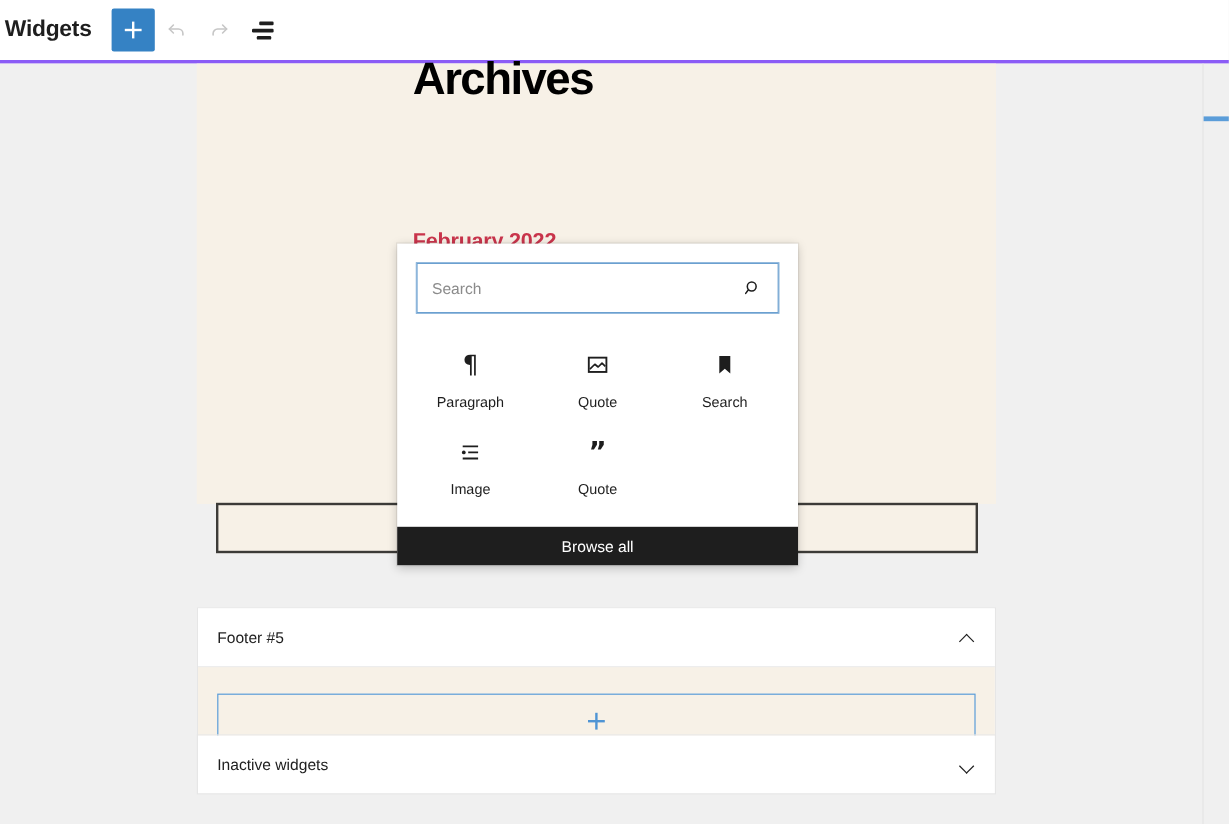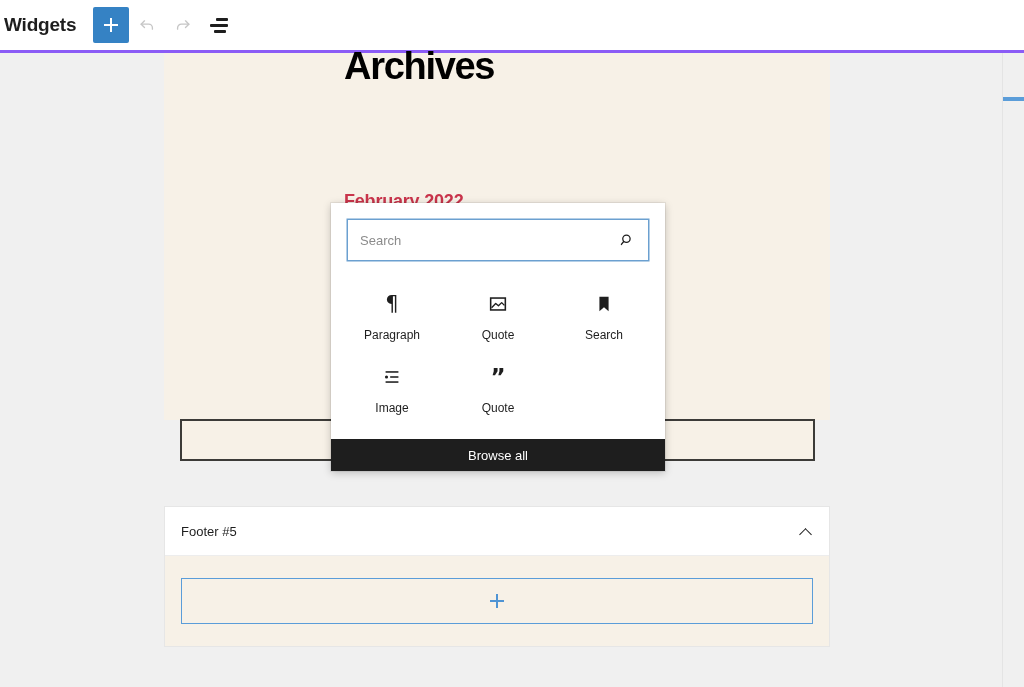--- a/index.html
+++ b/index.html
@@ -224,20 +224,26 @@
     <div class="panel-body">
       <div class="block-appender">
         <span class="appender-plus">
           <span class="plus-h"></span>
             <span class="plus-v"></span>
         </span>
       </div>
     </div>
   </div>
 
+  <div class="panel" id="panel-inactive">
+    <div class="panel-head">
+      <span class="panel-title">Inactive widgets</span>
+      <span class="chev down"></span>
+    </div>
+  </div>
 
   <div class="inserter">
 
     <div class="inserter-search-wrap">
       <div class="inserter-search">
         <input type="text" placeholder="Search" style="">
         <span class="search-ico">
           <svg width="17" height="17" viewBox="0 0 24 24">
             <circle cx="10.5" cy="9.5" r="5.2" fill="none" stroke="#1e1e1e" stroke-width="1.8"></circle>
             <line x1="6.6" y1="13.4" x2="3.4" y2="17.6" stroke="#1e1e1e" stroke-width="1.8" stroke-linecap="round"></line>

